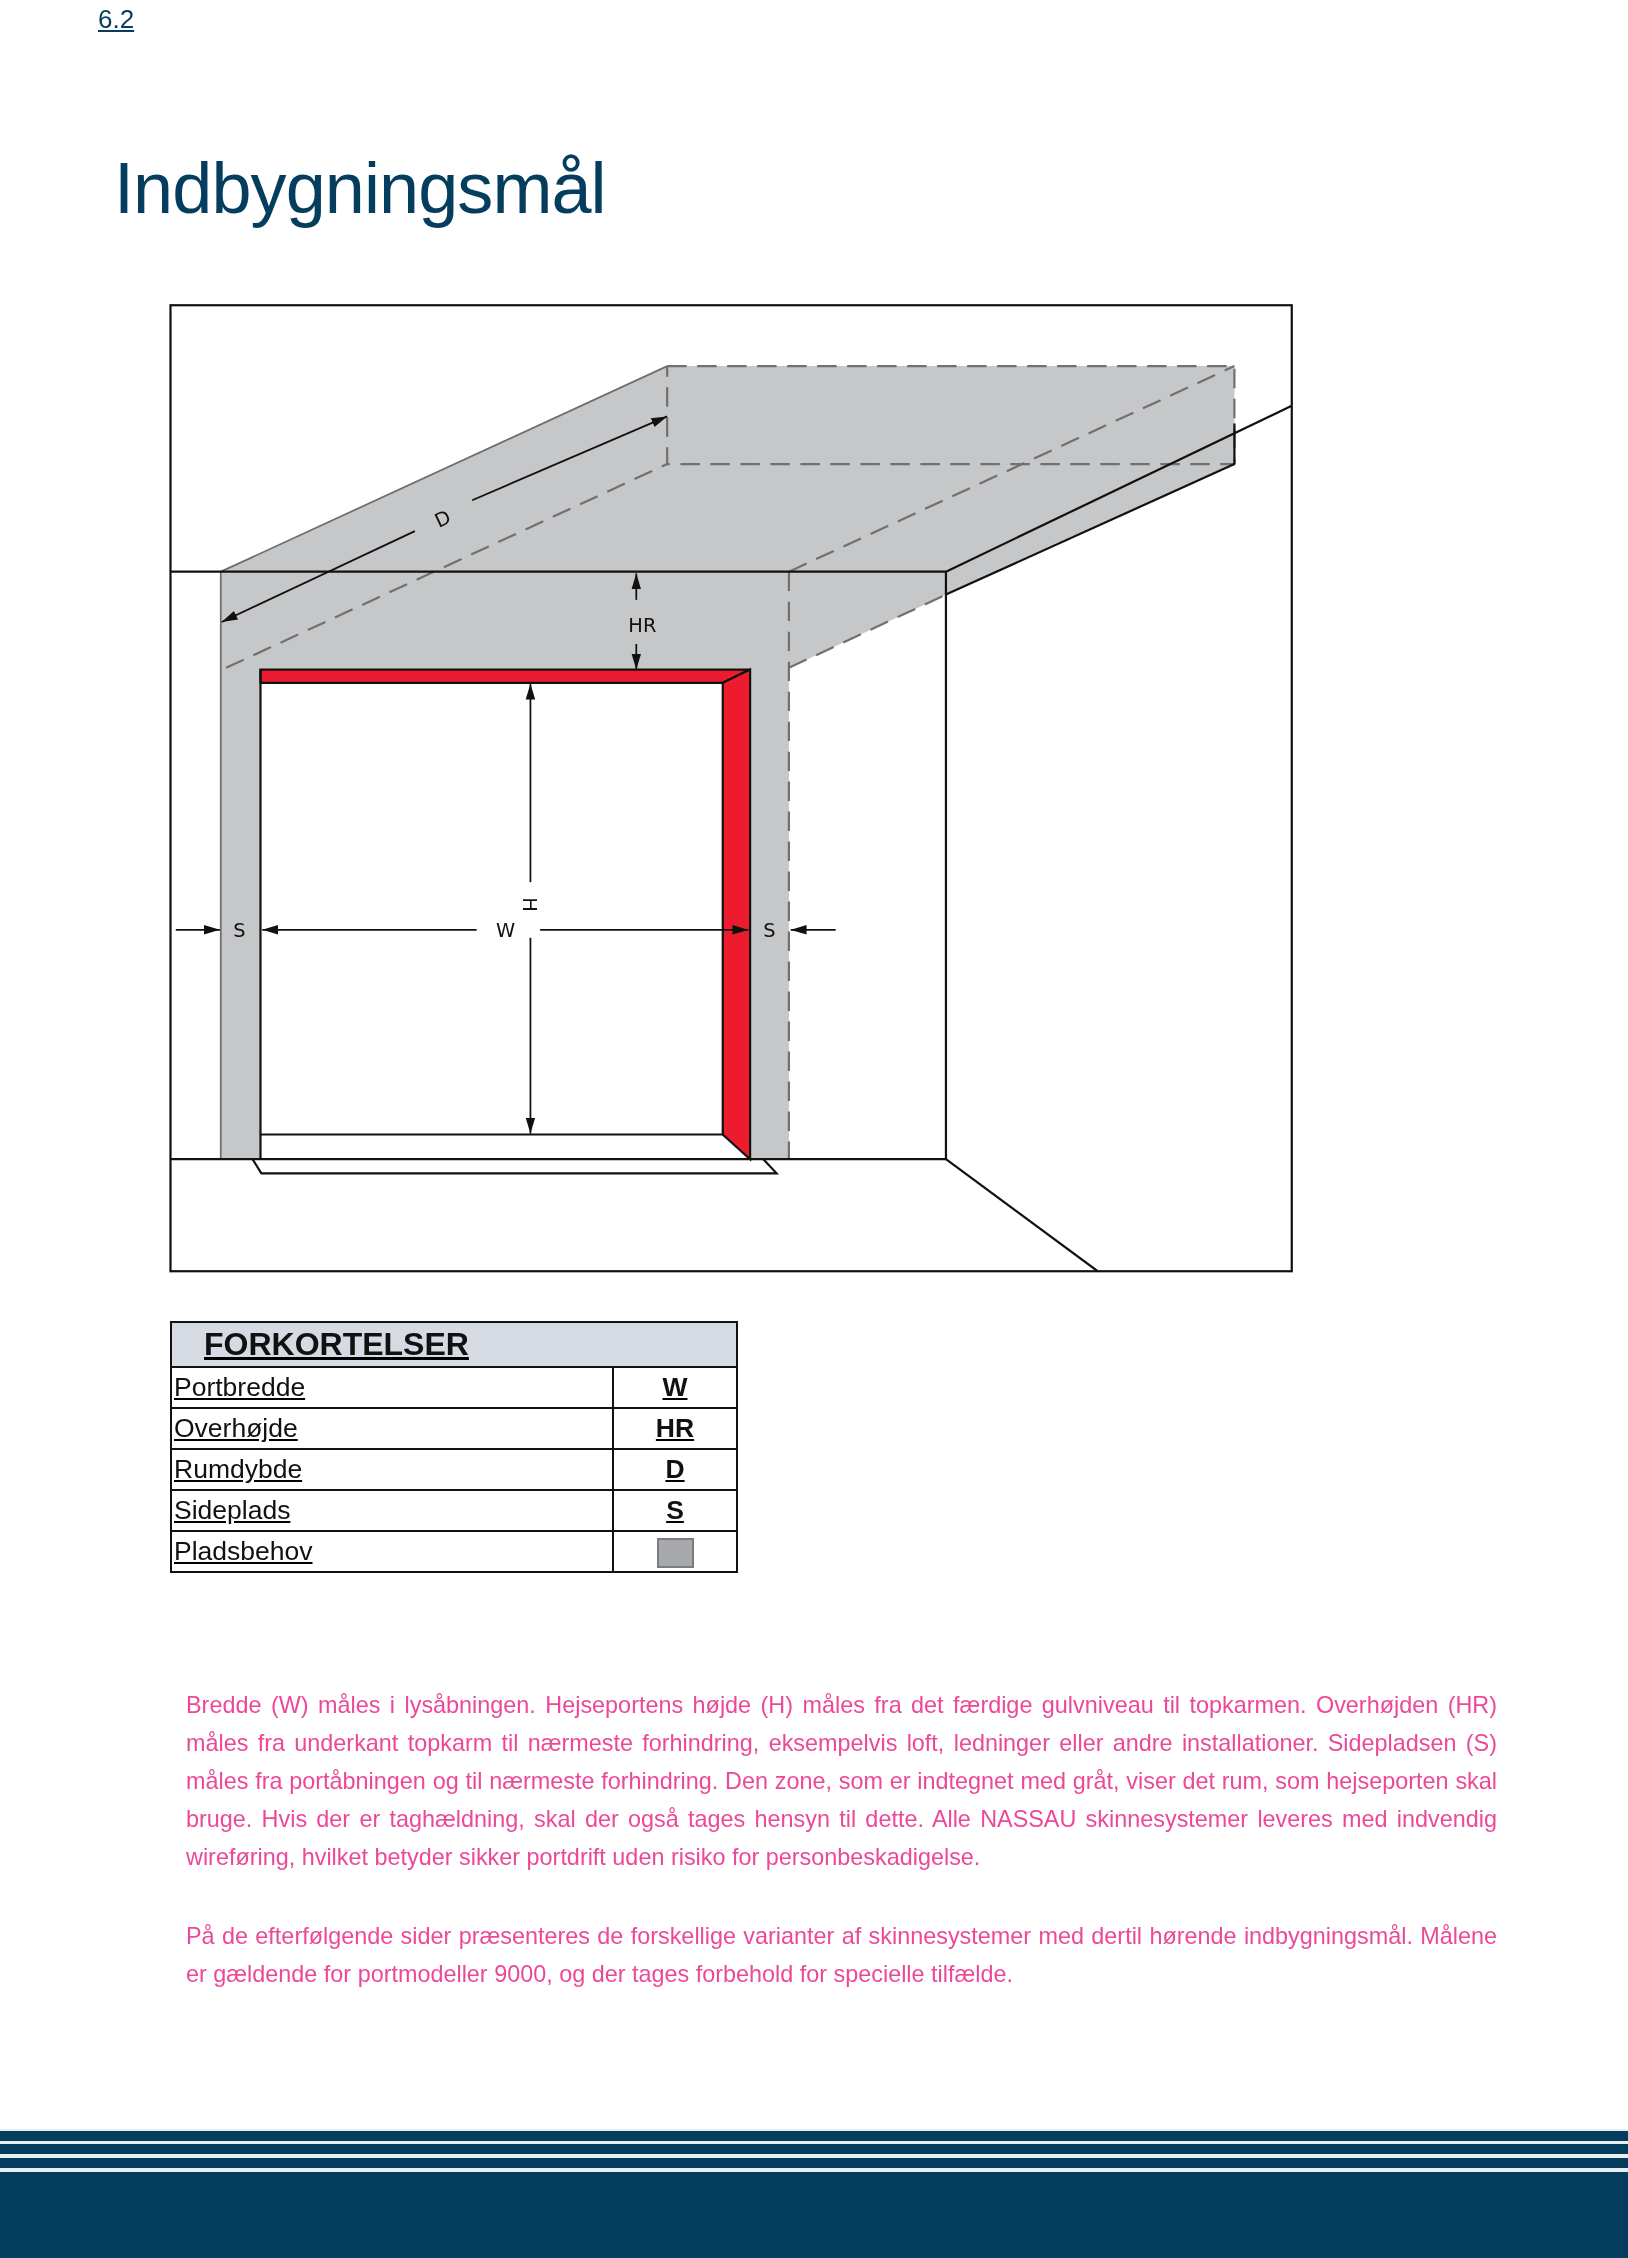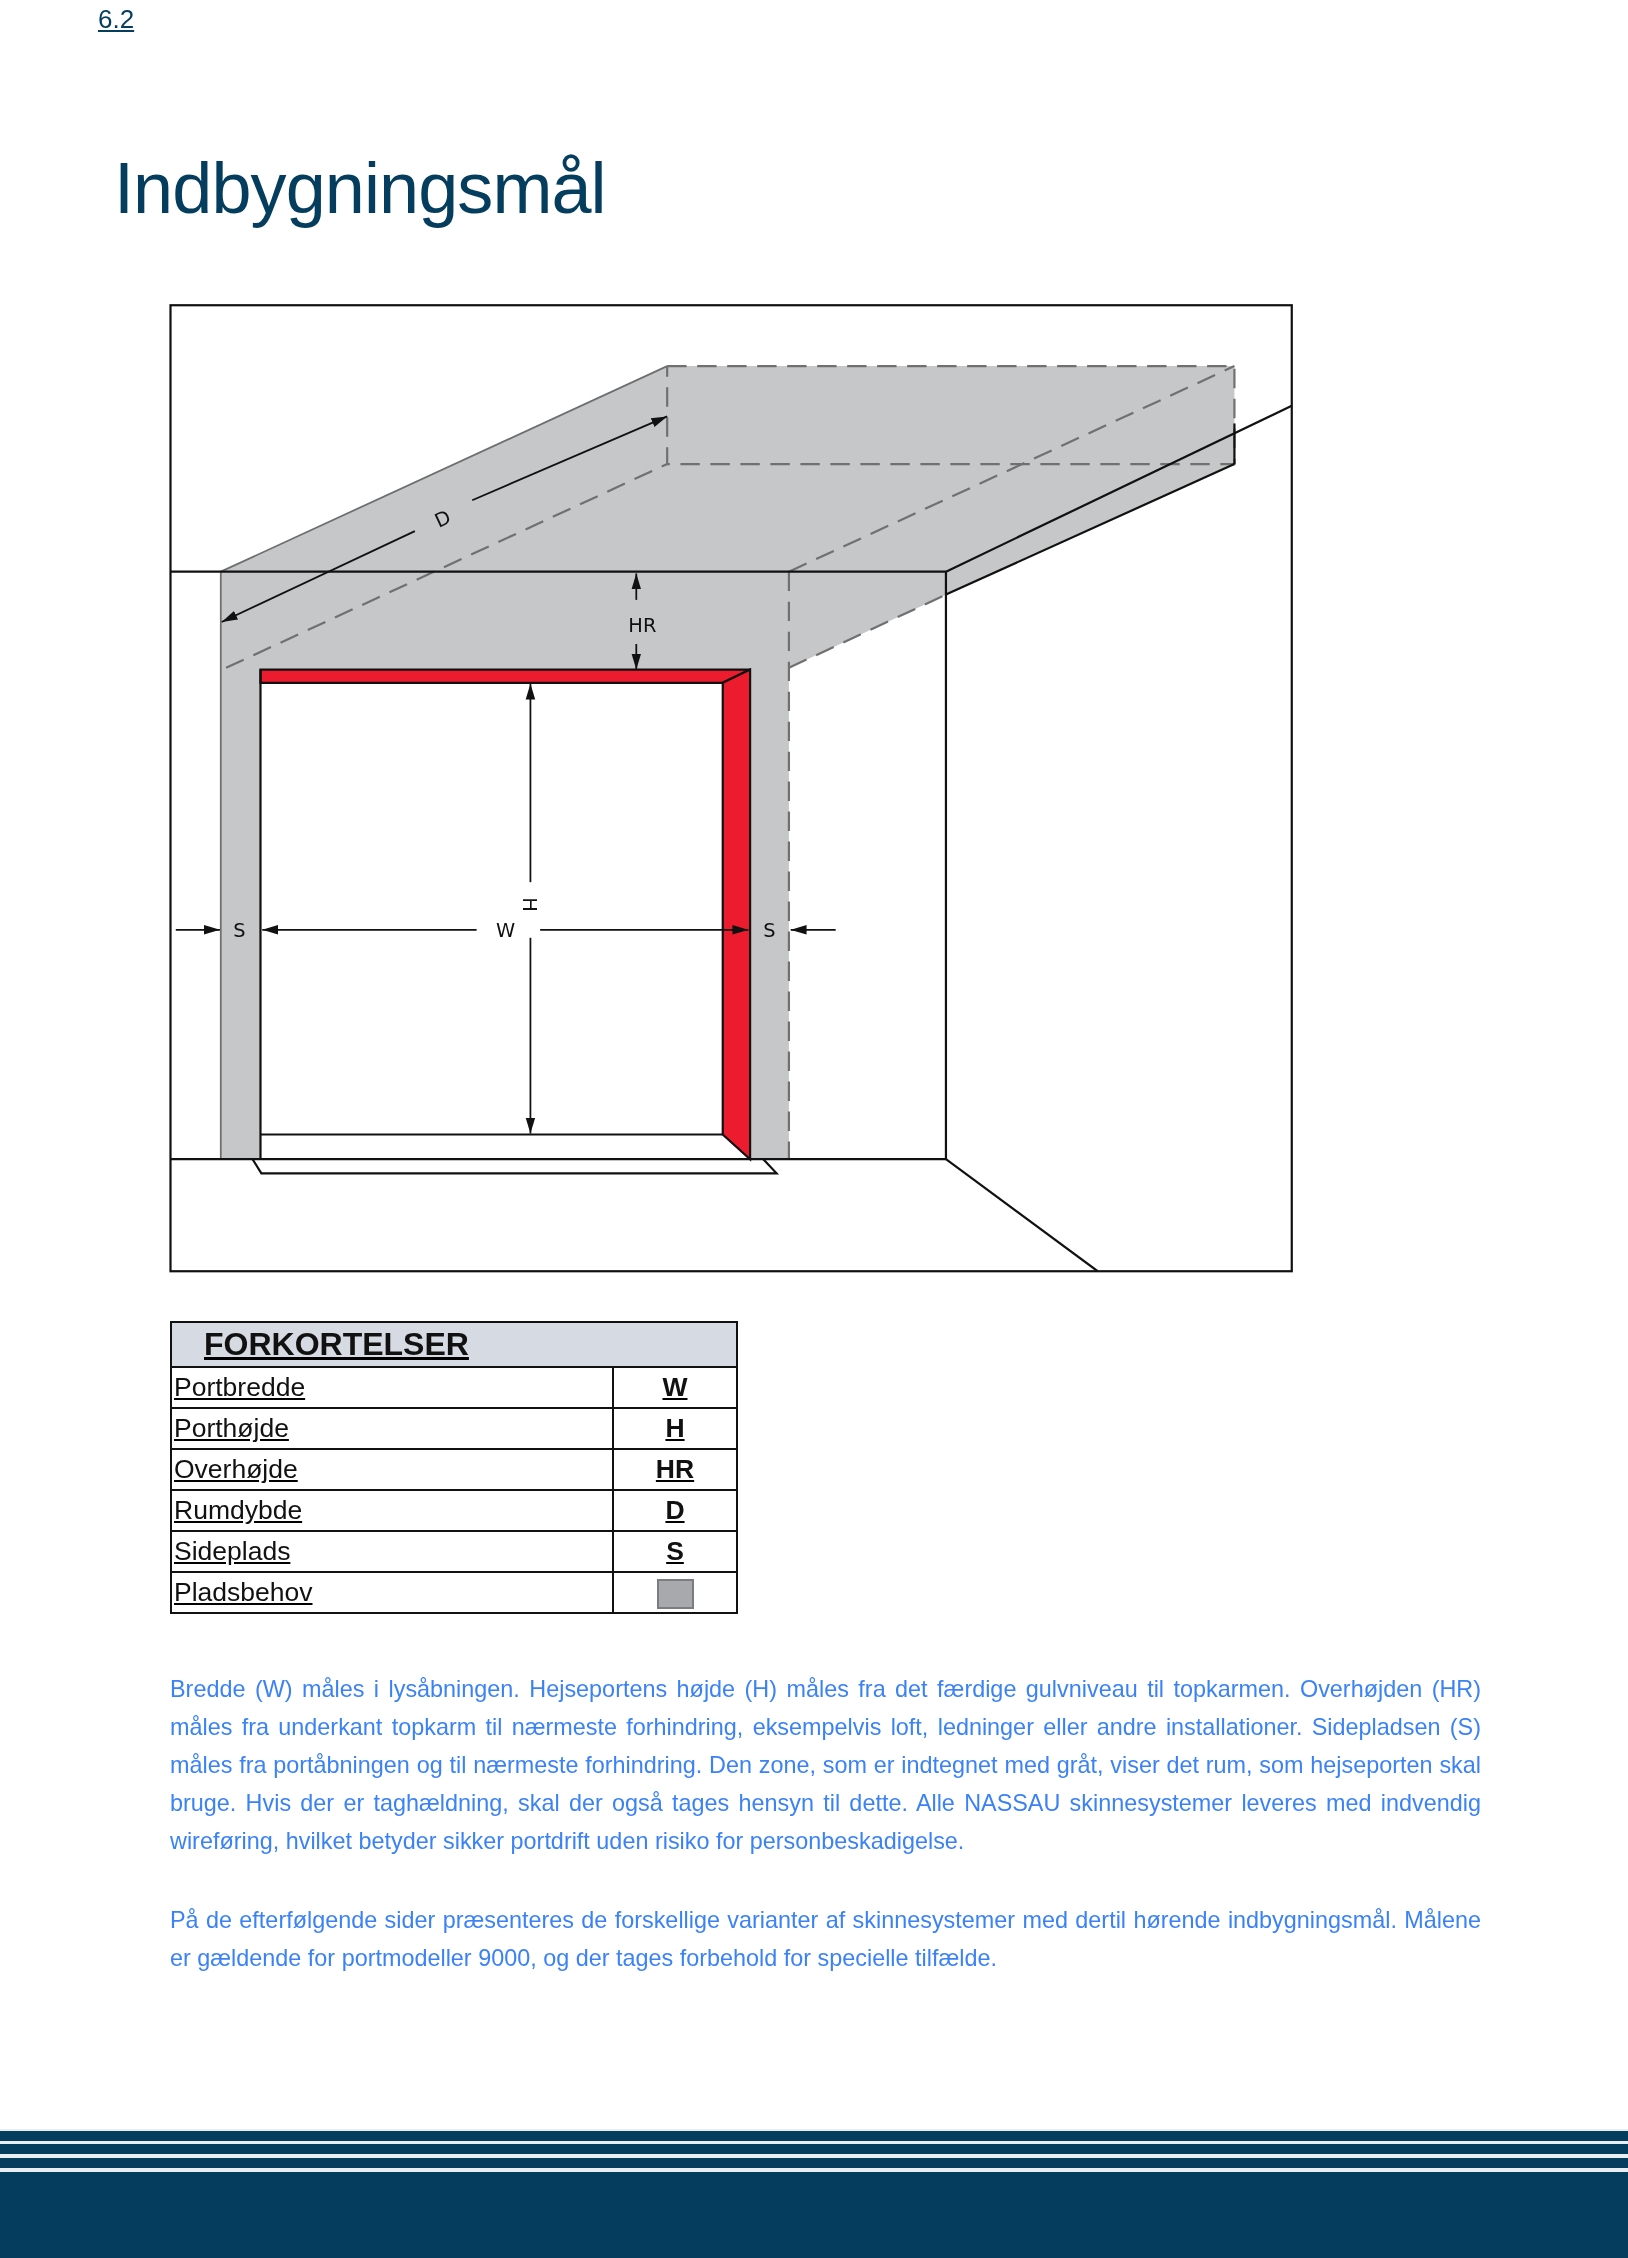--- a/index.html
+++ b/index.html
@@ -12,22 +12,22 @@
   table.abbr { position:absolute; left:170px; top:1321px; width:568px;
                border-collapse:collapse; font-family:"Liberation Sans", sans-serif;text-decoration:underline; }
   table.abbr td, table.abbr th { border:2.6px solid #111; padding:0; }
   table.abbr th { background:#d6dae3; height:43px; text-align:left;
                   font-size:32px; font-weight:bold; padding-left:32px; color:#111; }
   table.abbr td { height:39px; font-size:26.5px; color:#111; }
   table.abbr td.label { padding-left:2px; width:438px; }
   table.abbr td.code { text-align:center; font-weight:bold; }
   .swatch { display:inline-block; width:37px; height:30px; background:#a8a9ad;
             border:2.6px solid #7b7c80; vertical-align:middle; box-sizing:border-box; }
-  .body-text { position:absolute; left:170px; width:1311px; color:#3b82f6;
-               font-size:23.4px; line-height:38px; text-align:justify; margin:0; }
+  .body-text { position:absolute; left:170px; width:1311px; color:#ec4899;
+               font-size:23.4px; line-height:38px; text-align:justify; margin:16px; }
   .p1 { top:1670px; }
   .p2 { top:1901px; }
   .footer { position:absolute; left:0; top:2129px; width:1629px; height:130px; background:#043d5d; }
   .footer .stripe { position:absolute; left:0; width:100%; height:3.5px; background:#e9eef2; }
 </style>
 </head>
 <body>
 
 <div class="section-num">6.2</div>
 <h1 class="page-title">Indbygningsmål</h1>
@@ -107,24 +107,20 @@
 <table class="abbr">
   <tbody>
       <tr>
     <th colspan="2">FORKORTELSER</th>
   </tr>
   <tr>
     <td class="label">Portbredde</td>
     <td class="code">W</td>
   </tr>
   <tr>
-    <td class="label">Porthøjde</td>
-    <td class="code">H</td>
-  </tr>
-  <tr>
     <td class="label">Overhøjde</td>
     <td class="code">HR</td>
   </tr>
   <tr>
     <td class="label">Rumdybde</td>
     <td class="code">D</td>
   </tr>
   <tr>
     <td class="label">Sideplads</td>
     <td class="code">S</td>

